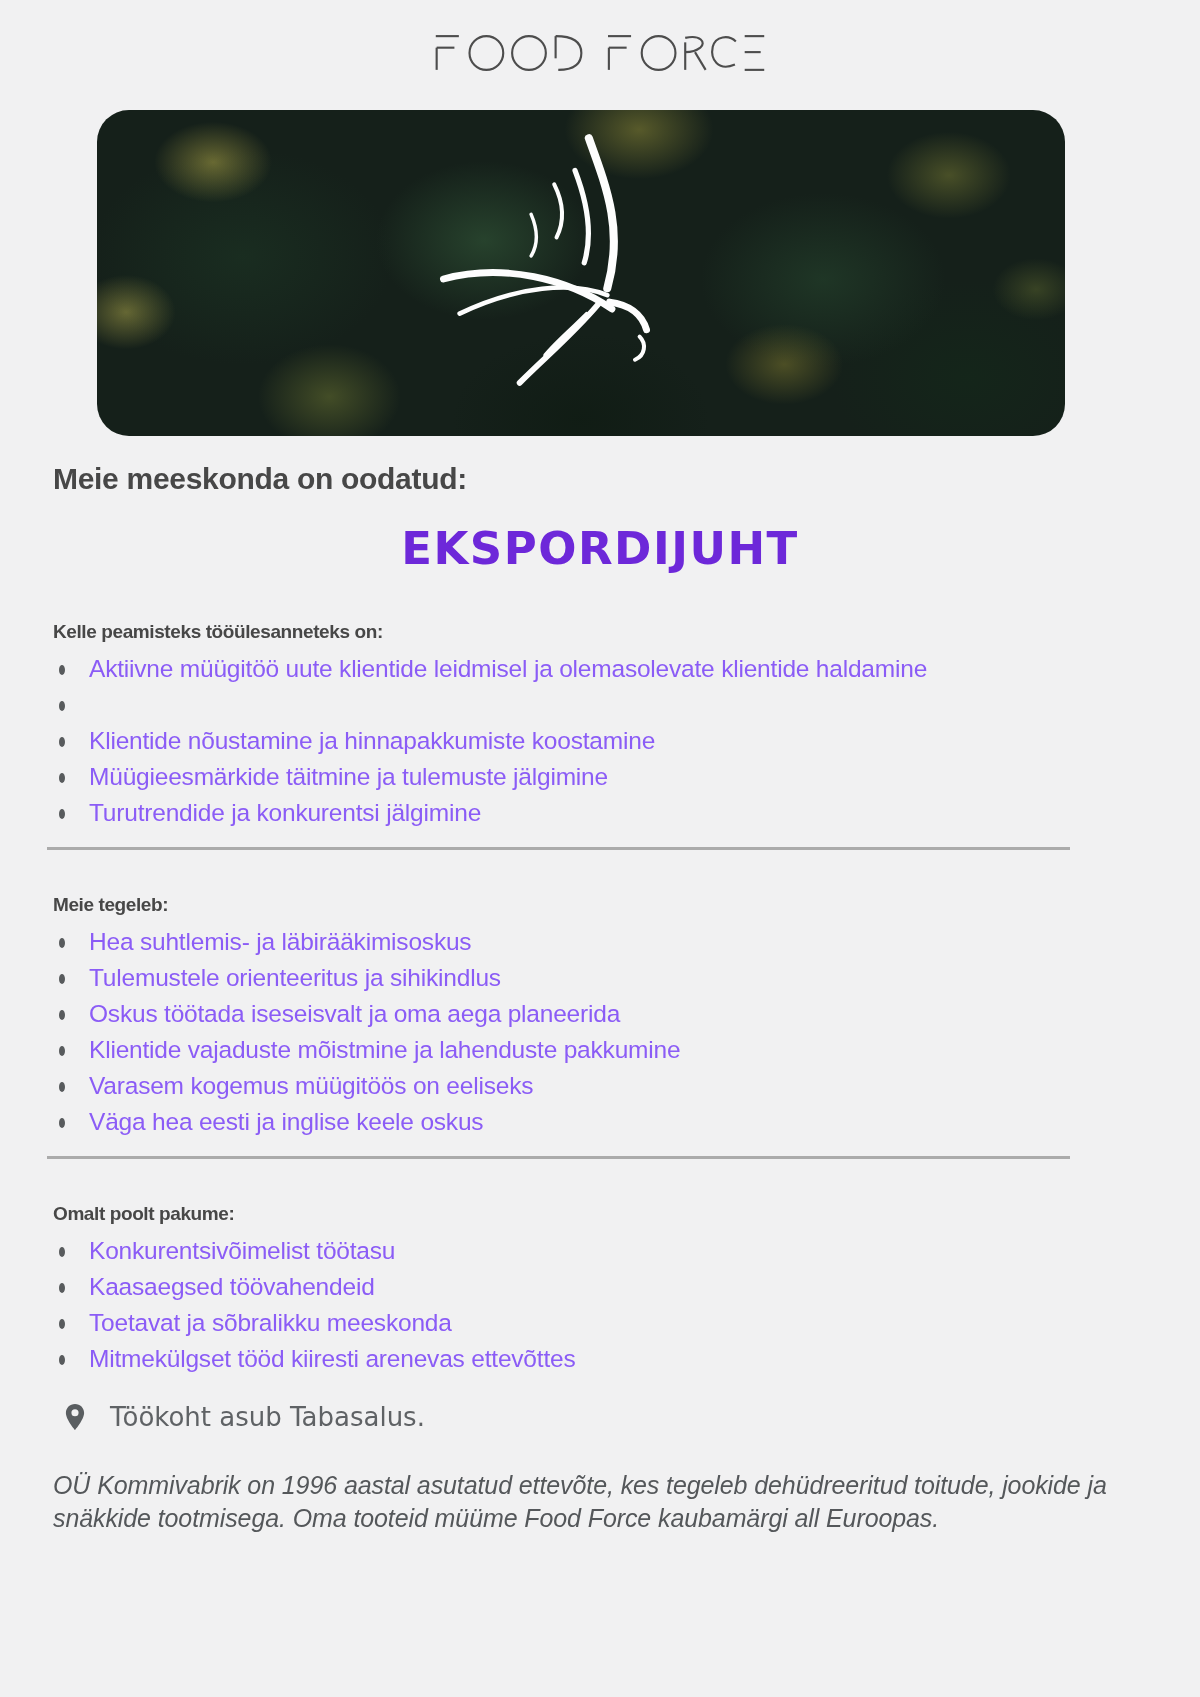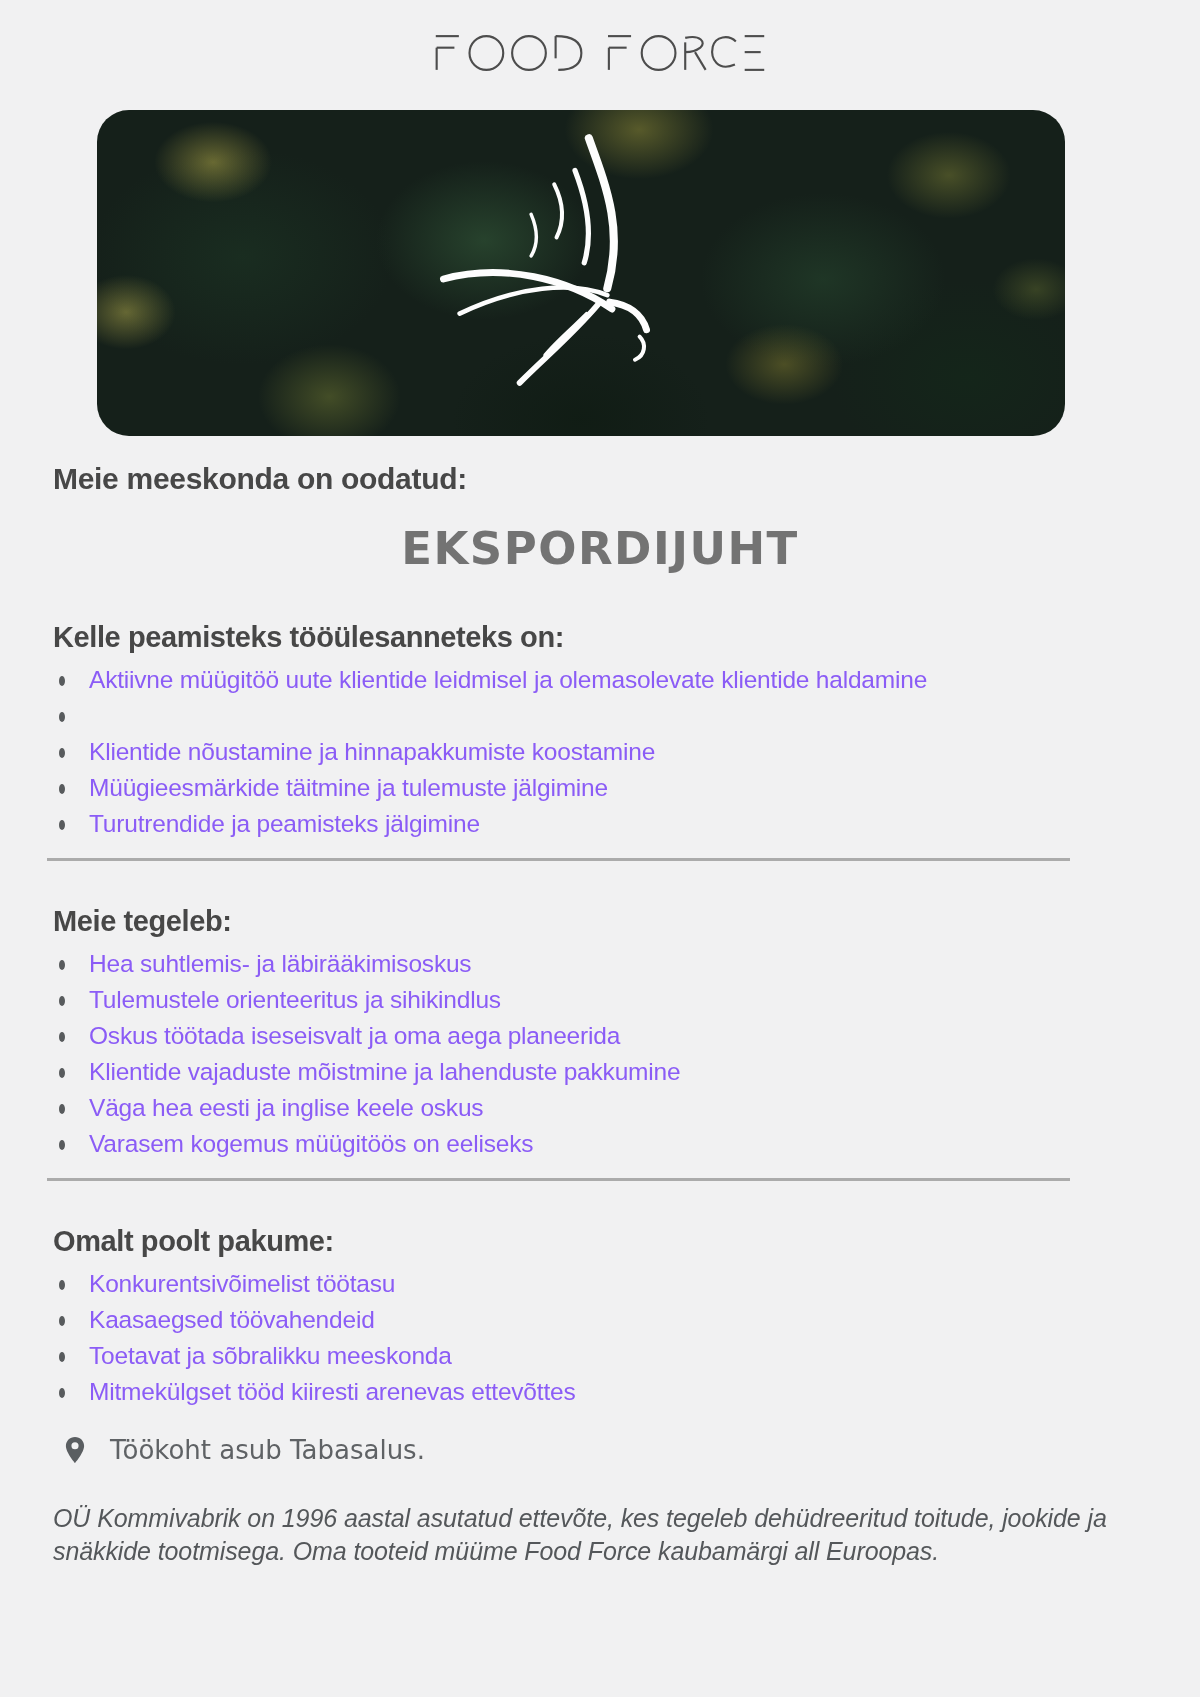--- a/index.html
+++ b/index.html
@@ -48,25 +48,25 @@
   .intro-heading {
     margin:26px 0 0 53px;
     font-size:30px; font-weight:bold; letter-spacing:-0.3px;
     color:#474747;
   }
   .job-title {
     margin-top:26px;
     text-align:center;
     font-family:"DejaVu Sans", sans-serif;
     font-size:45px; font-weight:bold; letter-spacing:1.5px;
-    color:#737373;
+    color:#6d28d9;
   }
   .section-heading {
     margin:44px 0 8px 53px;
-    font-size:29px; font-weight:bold; letter-spacing:-0.4px;
+    font-size:19px; font-weight:bold; letter-spacing:-0.4px;
     color:#474747;
   }
   .section-heading.first { margin-top:46px; }
   
   ul.bullets { list-style:none; margin-left:53px; }
   ul.bullets li {
     display:flex; align-items:center;
     height:36px;
     font-size:24.5px; letter-spacing:-0.2px;
     color:#8b5cf6;
@@ -175,21 +175,21 @@
       <li>
           <span class="blt"></span>
           <span>Klientide nõustamine ja hinnapakkumiste koostamine</span>
         </li>
       <li>
           <span class="blt"></span>
           <span>Müügieesmärkide täitmine ja tulemuste jälgimine</span>
         </li>
       <li>
           <span class="blt"></span>
-          <span>Turutrendide ja peamisteks jälgimine</span>
+          <span>Turutrendide ja konkurentsi jälgimine</span>
         </li>
     </ul>
     <hr class="divider">
   </div>
 
   <div>
     <h3 class="section-heading">Meie tegeleb:</h3>
     <ul class="bullets">
       <li>
           <span class="blt"></span>
@@ -202,25 +202,25 @@
       <li>
           <span class="blt"></span>
           <span>Oskus töötada iseseisvalt ja oma aega planeerida</span>
         </li>
       <li>
           <span class="blt"></span>
           <span>Klientide vajaduste mõistmine ja lahenduste pakkumine</span>
         </li>
       <li>
           <span class="blt"></span>
+          <span>Varasem kogemus müügitöös on eeliseks</span>
+        </li>
+      <li>
+          <span class="blt"></span>
           <span>Väga hea eesti ja inglise keele oskus</span>
-        </li>
-      <li>
-          <span class="blt"></span>
-          <span>Varasem kogemus müügitöös on eeliseks</span>
         </li>
     </ul>
     <hr class="divider">
   </div>
 
   <div>
     <h3 class="section-heading">Omalt poolt pakume:</h3>
     <ul class="bullets">
       <li>
           <span class="blt"></span>

